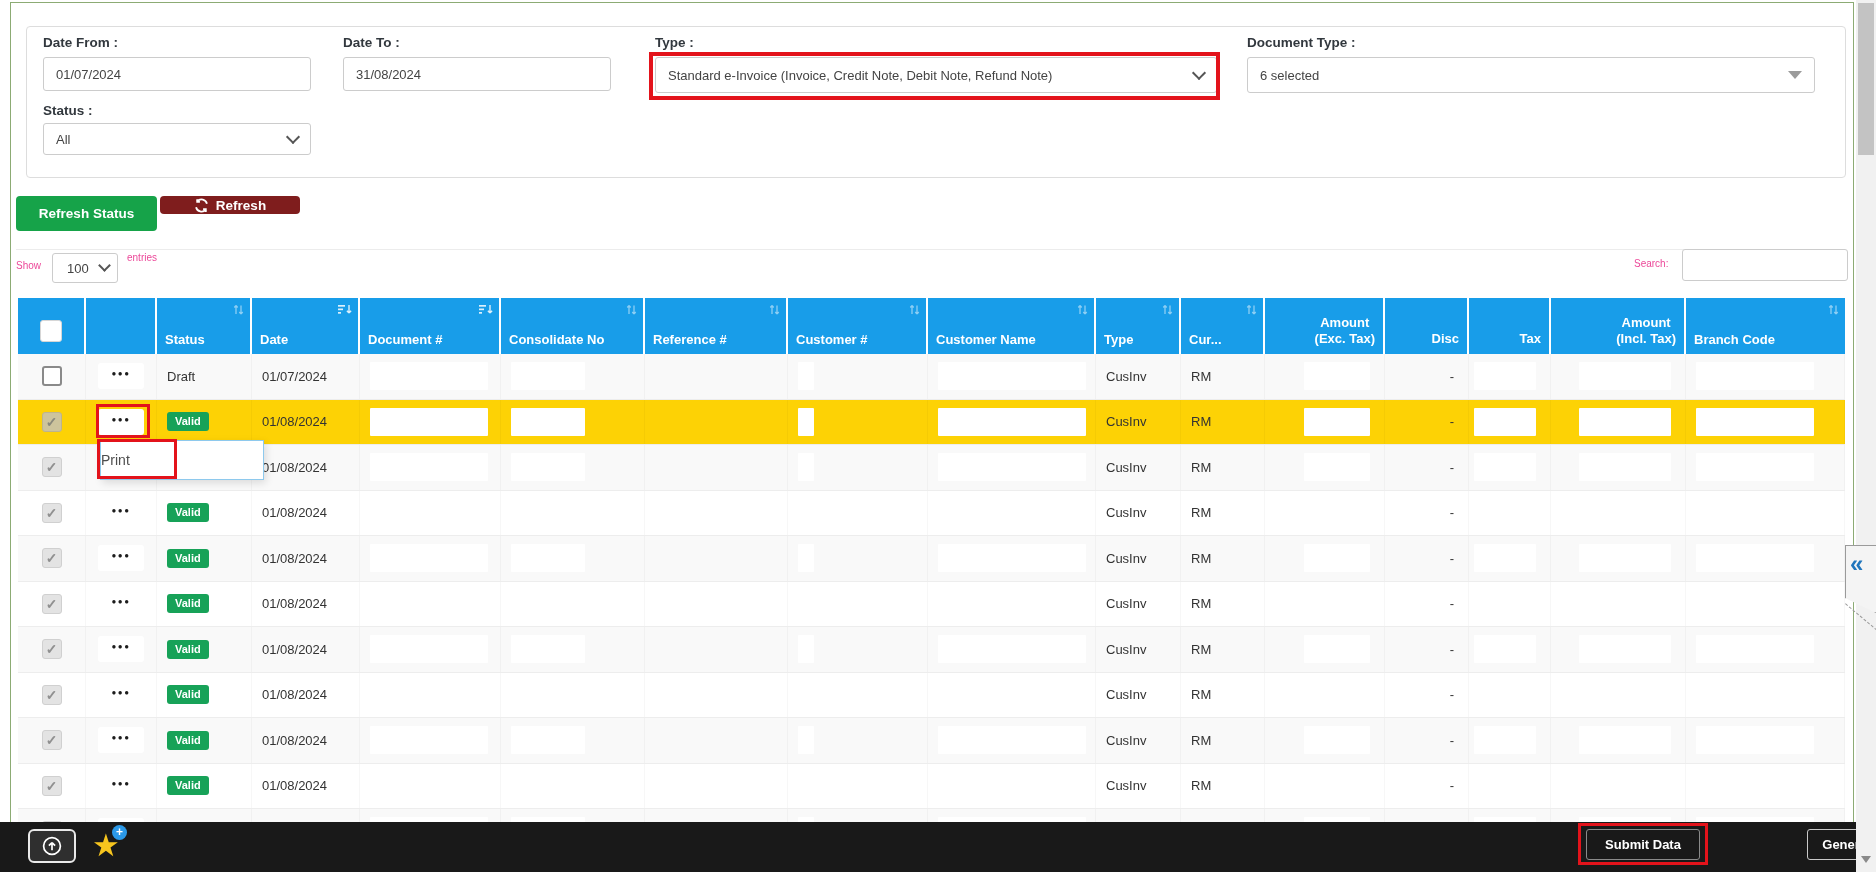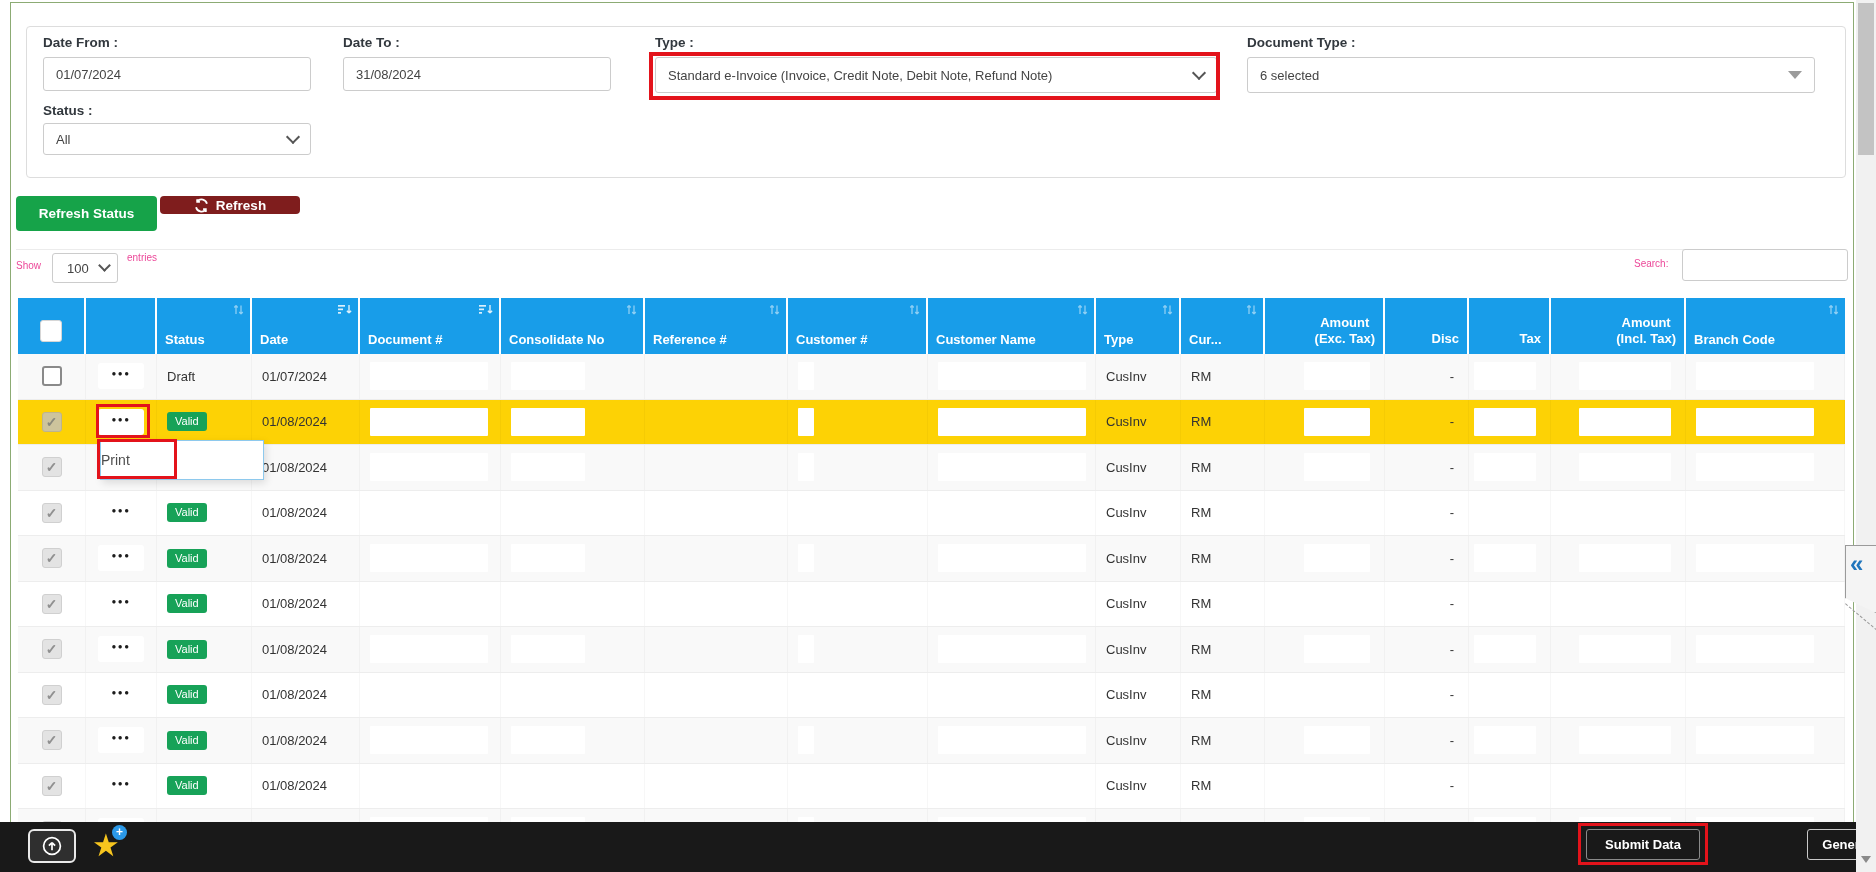--- a/index.html
+++ b/index.html
@@ -49,21 +49,21 @@
   .tr.selected{background:#fdd205;}
   .td{position:relative;box-sizing:border-box;border-right:1px solid rgba(0,0,0,0.03);font-size:13px;color:#333;display:flex;align-items:center;padding:0 10px;overflow:hidden;}
   .td.center{justify-content:center;padding:0;}
   .td.right{justify-content:flex-end;padding-right:14px;}
   .redact{background:#fff;height:28px;border-radius:1px;flex:none;}
   .cb{width:20px;height:20px;border-radius:3px;box-sizing:border-box;background:#fff;border:2px solid #8a8a8a;display:flex;align-items:center;justify-content:center;font-size:14px;font-weight:bold;color:transparent;cursor:pointer;}
   .cb.checked{background:#e3e3e3;border:1px solid #d0d0d0;color:#909090;}
   .tr.selected .cb.checked{background:#cdc49c;border-color:#bdb48c;color:#8a897b;}
   .chip{width:46px;height:26px;background:#fff;border-radius:3px;display:flex;align-items:center;justify-content:center;cursor:pointer;}
   .chip .dots{font-size:13px;font-weight:bold;letter-spacing:1.5px;color:#1d1d1d;line-height:0;margin-top:-4px;}
-  .badge{display:inline-block;background:#17a258;color:#fff;font-size:11px;font-weight:normal;padding:4px 8px;border-radius:3px;line-height:1;}
+  .badge{display:inline-block;background:#17a258;color:#fff;font-size:11px;font-weight:bold;padding:4px 8px;border-radius:3px;line-height:1;}
 
   
   .ctx-menu{position:absolute;left:100px;top:440px;width:162px;height:38px;background:#fff;border:1px solid #8ec9ed;box-shadow:2px 3px 8px rgba(0,0,0,.12);z-index:40;display:flex;align-items:center;}
   .ctx-item{font-size:14px;color:#4d4d4d;cursor:pointer;width:100%;line-height:38px;}
 
   
   .hl{position:absolute;border:3px solid #e3131b;box-sizing:border-box;z-index:60;pointer-events:none;}
   .hl-type{left:649px;top:52px;width:571px;height:48px;border-width:4px;}
   .hl-dots{left:96px;top:404px;width:54px;height:34px;}
   .hl-print{left:97px;top:439px;width:80px;height:40px;}

